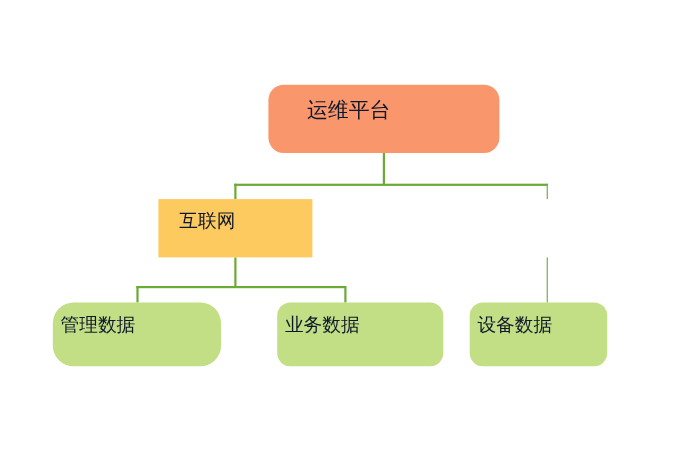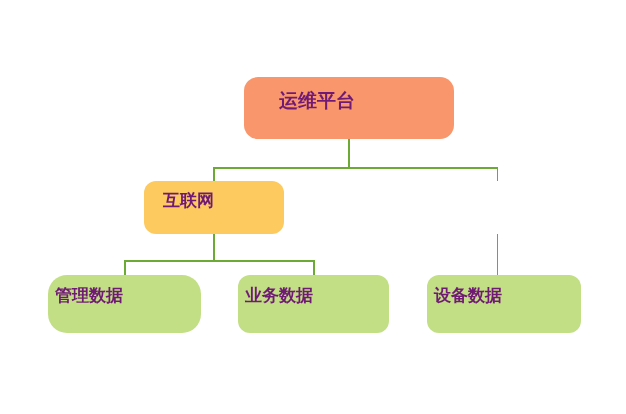--- a/index.html
+++ b/index.html
@@ -11,50 +11,49 @@
   #canvas {
     position: relative;
     width: 626px;
     height: 414px;
     background: #ffffff;
     overflow: hidden;
   }
   .node {
     position: absolute;
     box-sizing: border-box;
-    color: #701a75;
+    color: #0f172a;
     line-height: 1.2;
     white-space: nowrap;
     cursor: default;
-    font-weight: bold;
   }
   .node .lbl { display: inline-block; }
   .lvl1 {
     left: 244px; top: 77px; width: 210px; height: 62px;
     border-radius: 14px;
     font-size: 19px;
     padding: 13px 0 0 35px;
   }
   .lvl2 {
-    border-radius: 12px;
+    border-radius: 0;
     font-size: 17px;
     width: 140px; height: 53px;
     padding: 10px 0 0 19px;
   }
   .lvl3 {
     border-radius: 12px;
     font-size: 17px;
     height: 58px;
     padding: 11px 0 0 7px;
   }
   #node-internet { left: 144px; top: 181px; }
   #node-iot      { left: 427px; top: 181px; }
   #node-mgmt     { left: 48px;  top: 275px; width: 153px; }
-  #node-biz      { left: 238px; top: 275px; width: 151px; }
-  #node-dev      { left: 427px; top: 275px; width: 154px; }
+  #node-biz      { left: 252px; top: 275px; width: 151px; }
+  #node-dev      { left: 427px; top: 275px; width: 125px; }
 
   .edge { position: absolute; background: #6aaa35; }
   .edge.v { width: 1.5px; }
   .edge.h { height: 1.5px; }
 
   
   #e-root-stem   { left: 348px; top: 139px; height: 29px; }
   #e-root-bar    { left: 213px; top: 167px; width: 285px; }
   #e-internet-in { left: 213px; top: 167px; height: 14px; }
   #e-iot-in      { left: 496.5px; top: 167px; height: 14px; }

